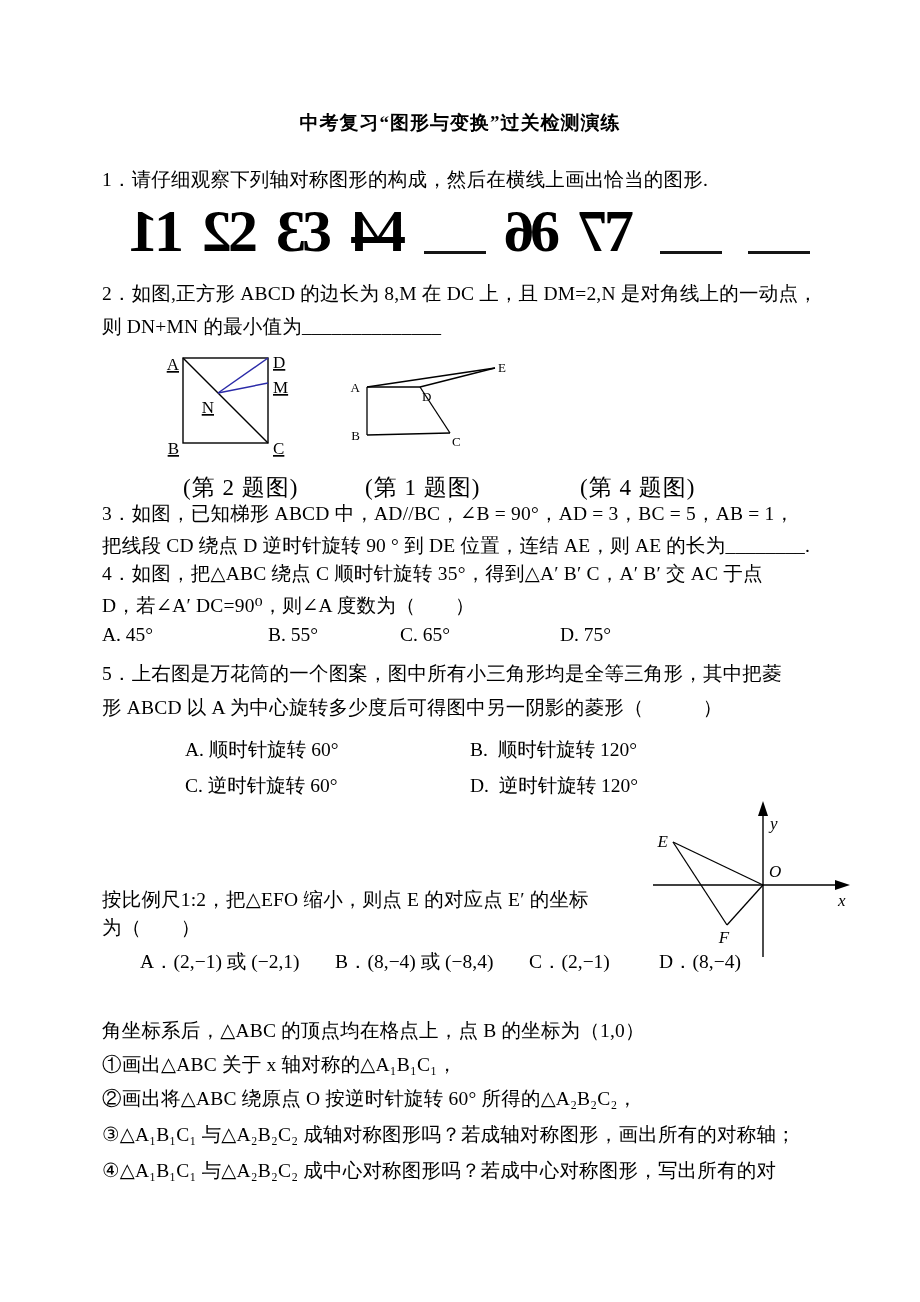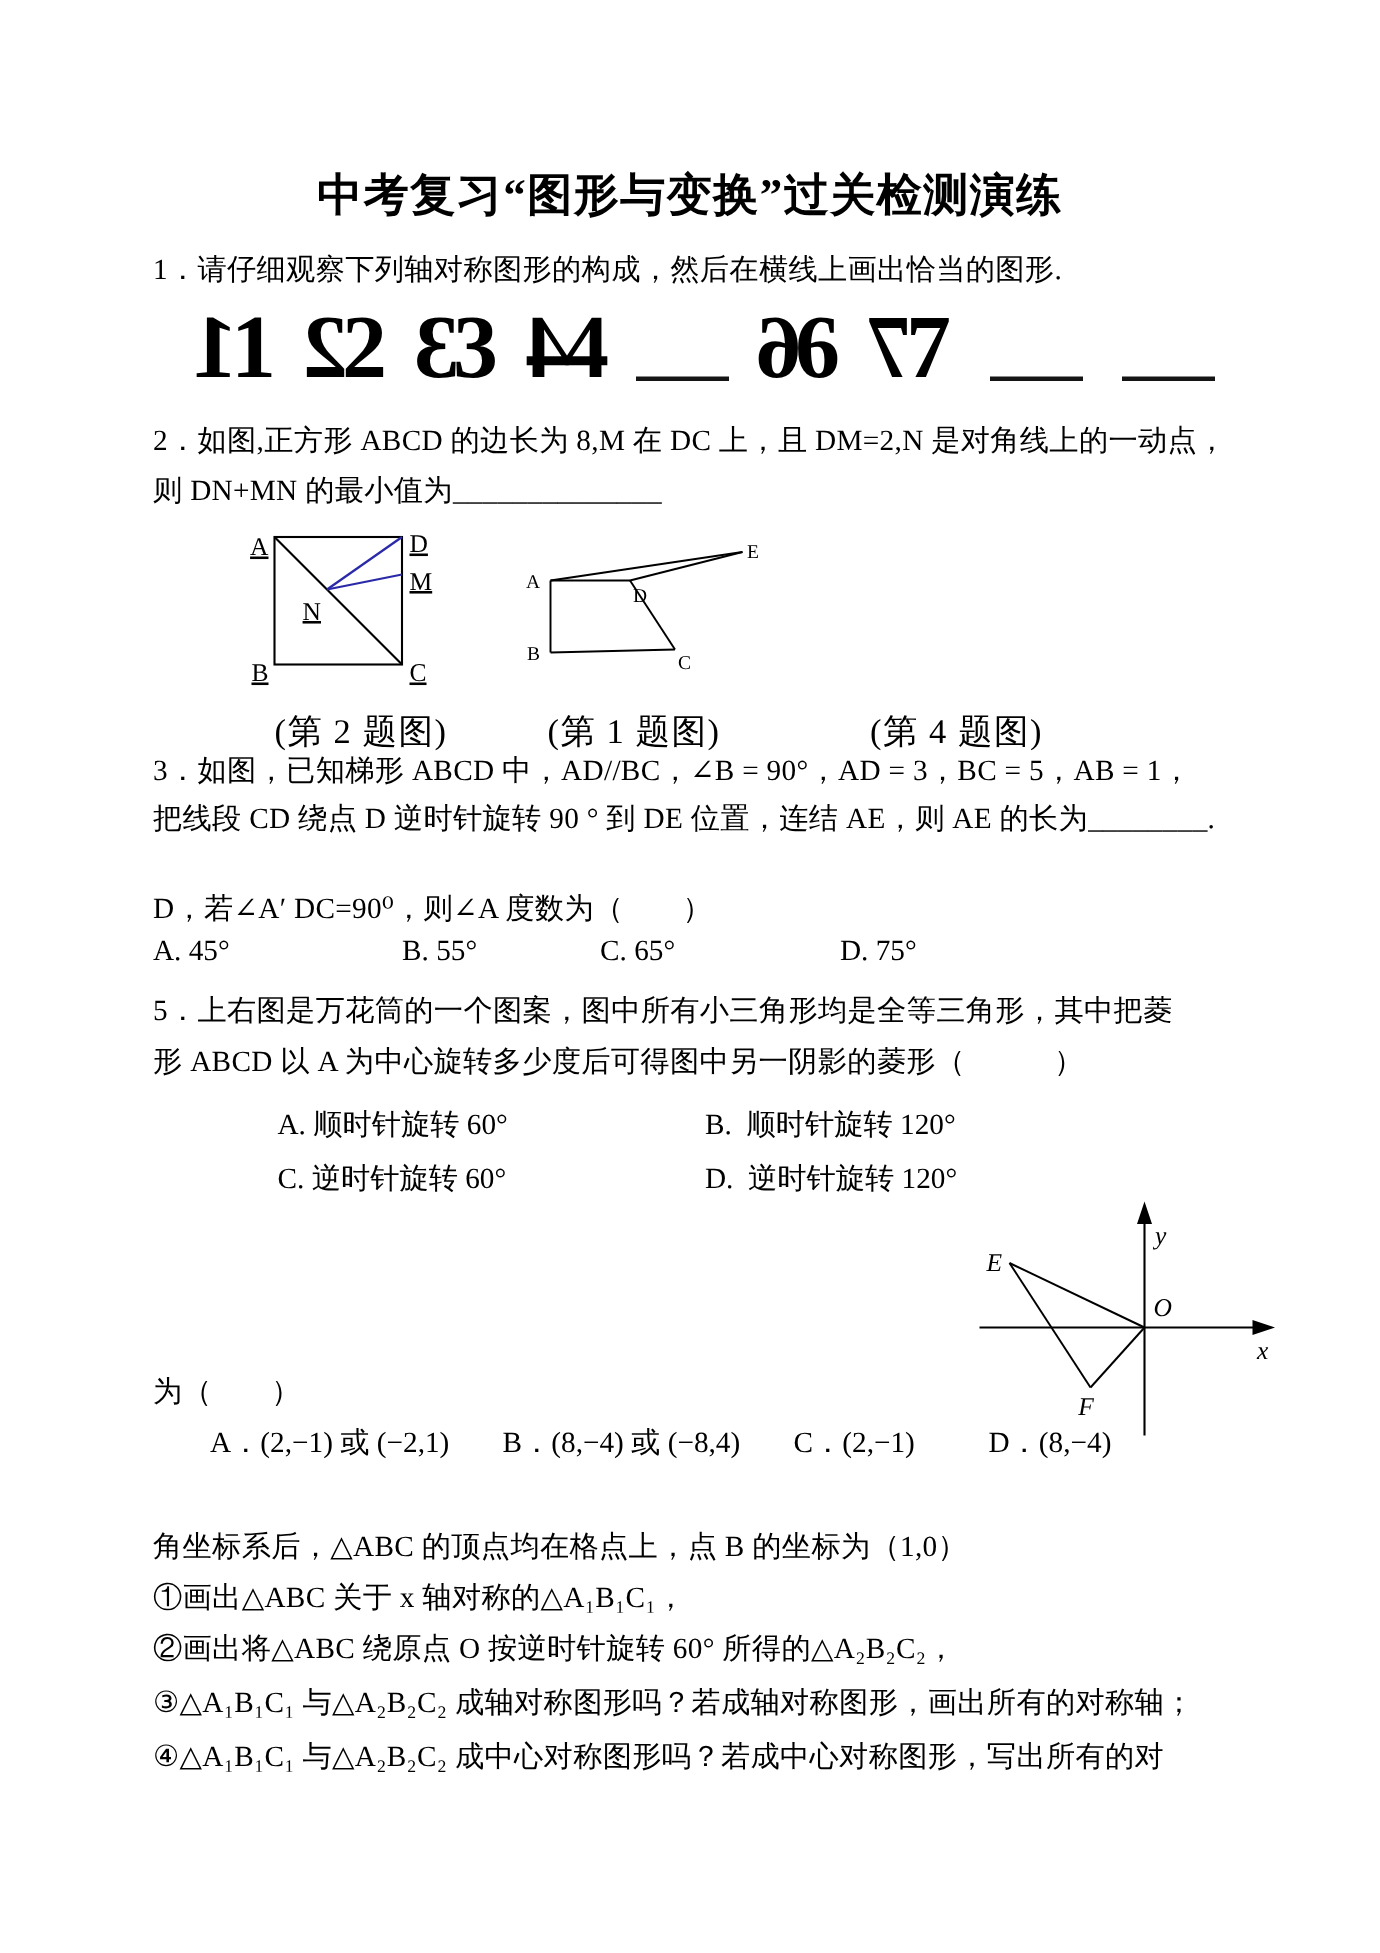--- a/index.html
+++ b/index.html
@@ -2,21 +2,21 @@
 <html><head>
 <meta charset="utf-8">
 <style>
   html,body{margin:0;padding:0;background:#888;}
   .page{
     position:relative;width:920px;height:1302px;margin:0 auto;background:#ffffff;
     font-family:"Liberation Serif","DejaVu Serif",serif;color:#000;overflow:hidden;
   }
   .title{
     position:absolute;top:110px;left:0;width:100%;text-align:center;
-    font-size:30px;font-weight:bold;letter-spacing:1px;
+    font-size:19px;font-weight:bold;letter-spacing:1px;
   }
   .line{position:absolute;left:102px;font-size:19.5px;letter-spacing:.2px;white-space:pre;}
   .caption{position:absolute;font-size:23px;letter-spacing:1px;white-space:pre;}
   .symrow{position:absolute;top:197px;left:128px;display:flex;align-items:flex-end;gap:18px;height:62px;}
   .sym{display:flex;align-items:flex-end;font-size:60px;line-height:.92;font-weight:bold;}
   .sym .mir{display:inline-block;transform:scaleX(-1);margin-right:-4px;}
   .blankline{display:inline-block;width:62px;height:0;border-bottom:3px solid #151515;margin-bottom:5px;}
   .optrow{position:absolute;left:102px;width:740px;height:30px;font-size:19.5px;}
   .optrow span{position:absolute;top:0;white-space:pre;}
   svg{position:absolute;overflow:visible;}
@@ -94,20 +94,21 @@
     <text class="figlabel-sm" x="160" y="22">E</text>
   </svg>
 
   <span class="caption" style="left:183px;top:472px">(第 2 题图)</span>
   <span class="caption" style="left:365px;top:472px">(第 1 题图)</span>
   <span class="caption" style="left:580px;top:472px">(第 4 题图)</span>
 
   <div class="line" style="top:500px">3．如图，已知梯形 ABCD 中，AD//BC，∠B = 90°，AD = 3，BC = 5，AB = 1，</div>
   <div class="line" style="top:532px">把线段 CD 绕点 D 逆时针旋转 90 ° 到 DE 位置，连结 AE，则 AE 的长为________.</div>
 
+  <div class="line" style="top:560px">4．如图，把△ABC 绕点 C 顺时针旋转 35°，得到△A′ B′ C，A′ B′ 交 AC 于点</div>
   <div class="line" style="top:592px">D，若∠A′ DC=90⁰，则∠A 度数为（　　）</div>
   <div class="optrow" style="top:624px">
     <span style="left:0">A. 45°</span>
     <span style="left:166px">B. 55°</span>
     <span style="left:298px">C. 65°</span>
     <span style="left:458px">D. 75°</span>
   </div>
 
   <div class="line" style="top:660px">5．上右图是万花筒的一个图案，图中所有小三角形均是全等三角形，其中把菱</div>
   <div class="line" style="top:694px">形 ABCD 以 A 为中心旋转多少度后可得图中另一阴影的菱形（　　　）</div>
@@ -128,20 +129,21 @@
     <line x1="33" y1="47" x2="123" y2="90" stroke="#000" stroke-width="1.3"></line>
     <line x1="123" y1="90" x2="87" y2="130" stroke="#000" stroke-width="1.3"></line>
     <line x1="87" y1="130" x2="33" y2="47" stroke="#000" stroke-width="1.3"></line>
     <text class="figlabel-it" x="130" y="34">y</text>
     <text class="figlabel-it" x="198" y="111">x</text>
     <text class="figlabel-it" x="129" y="82">O</text>
     <text class="figlabel-it" x="28" y="52" text-anchor="end">E</text>
     <text class="figlabel-it" x="84" y="148" text-anchor="middle">F</text>
   </svg>
 
+  <div class="line" style="top:886px">按比例尺1:2，把△EFO 缩小，则点 E 的对应点 E′ 的坐标</div>
   <div class="line" style="top:914px">为（　　）</div>
   <div class="optrow" style="top:948px">
     <span style="left:38px">A．(2,−1) 或 (−2,1)</span>
     <span style="left:233px">B．(8,−4) 或 (−8,4)</span>
     <span style="left:427px">C．(2,−1)</span>
     <span style="left:557px">D．(8,−4)</span>
   </div>
 
   <div class="line" style="top:1017px">角坐标系后，△ABC 的顶点均在格点上，点 B 的坐标为（1,0）</div>
   <div class="line" style="top:1051px">①画出△ABC 关于 x 轴对称的△A₁B₁C₁，</div>

